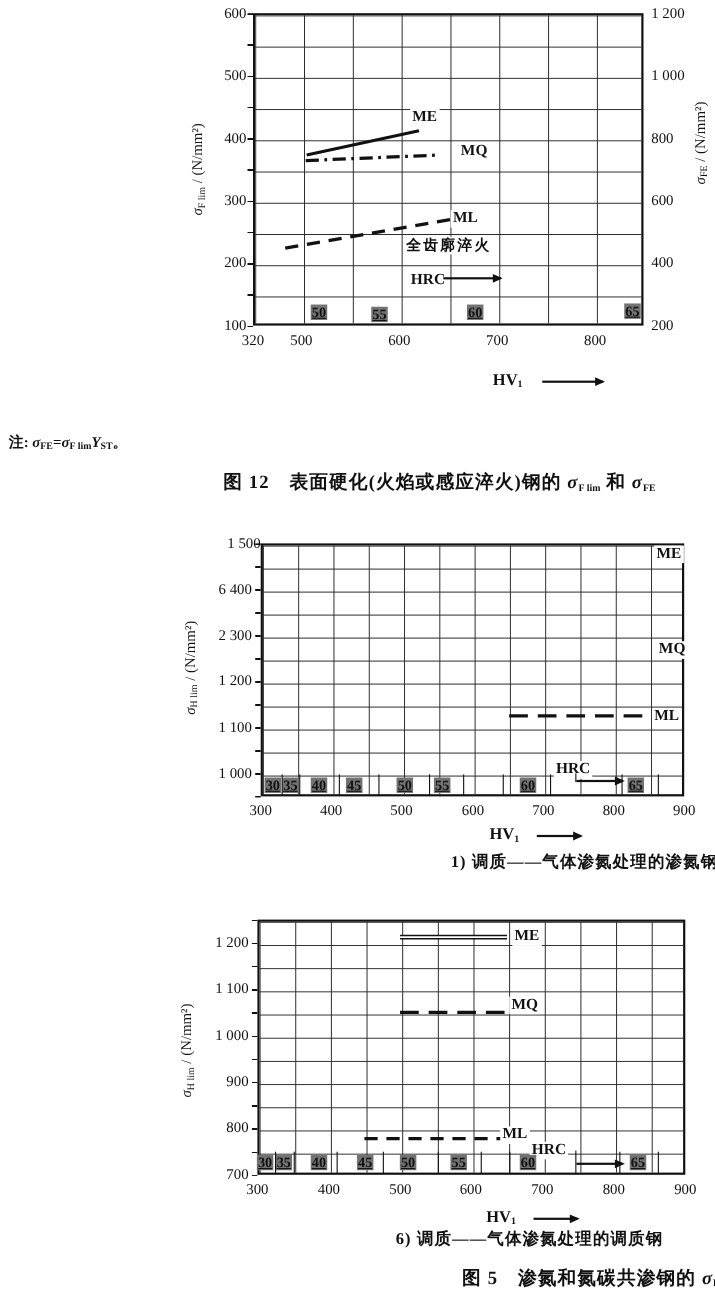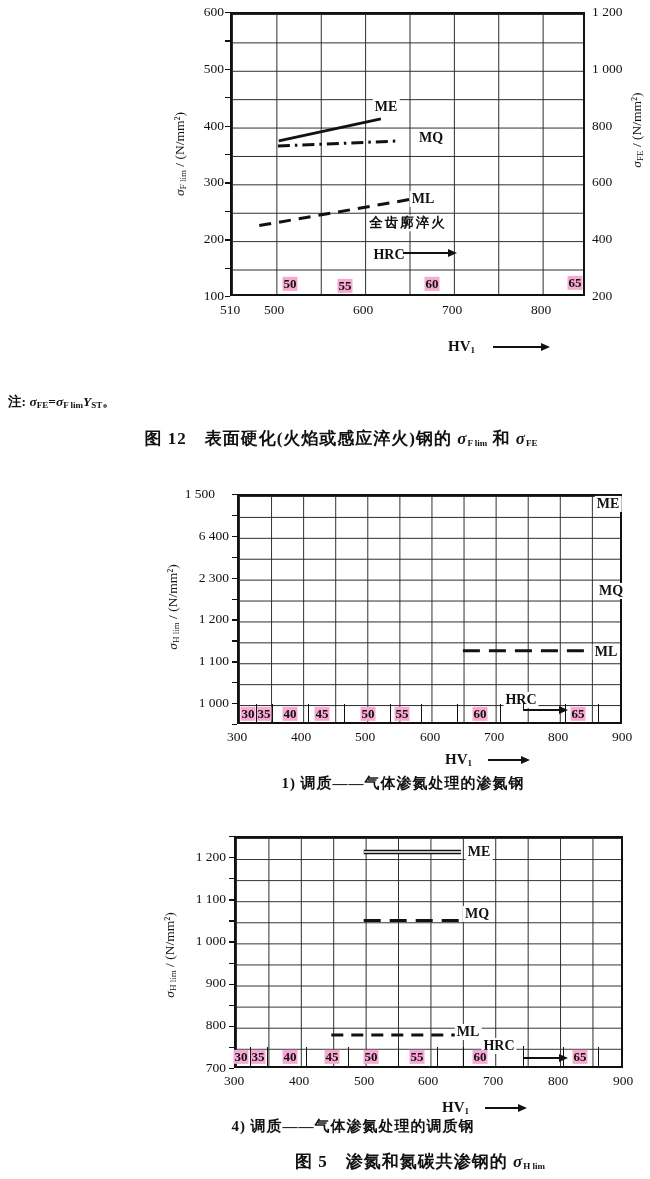--- a/index.html
+++ b/index.html
@@ -17,28 +17,28 @@
   .ts3{left:229px;top:836px;height:233px;background:repeating-linear-gradient(to bottom,#111 0,#111 1.3px,transparent 1.3px,transparent 21.091px);}
   svg.series{position:absolute;overflow:visible;}
   .yt{position:absolute;width:46px;text-align:right;font-size:13.5px;line-height:16px;white-space:nowrap;}
   .ytr{position:absolute;width:56px;text-align:left;font-size:13.5px;line-height:16px;white-space:nowrap;}
   .xt{position:absolute;width:44px;text-align:center;font-size:13.5px;line-height:16px;}
   .vtitle{position:absolute;width:200px;height:18px;text-align:center;transform:rotate(-90deg);
           font-size:13.5px;line-height:18px;white-space:nowrap;}
   .plbl{position:absolute;transform:translate(-50%,-50%);font-weight:bold;font-size:14px;
         background:#fff;padding:0 2px;line-height:1.15;white-space:nowrap;}
   .hrcnum{position:absolute;transform:translate(-50%,-50%);font-weight:bold;font-size:13px;
-          background:#f9a8d4;padding:0 1px;line-height:1.1;}
+          background:#737373;padding:0 1px;line-height:1.1;text-decoration:underline;}
   .region{font-size:13.5px;letter-spacing:2px;}
   .harrow{position:absolute;height:1.6px;background:#111;}
   .harrow::after{content:"";position:absolute;right:-2px;top:-3.4px;width:0;height:0;
                  border-left:9px solid #111;border-top:4px solid transparent;border-bottom:4px solid transparent;}
   .btick{position:absolute;width:1.4px;background:#111;}
   .xlab{position:absolute;font-size:15px;font-weight:bold;white-space:nowrap;}
-  .cap{position:absolute;text-align:center;font-weight:bold;white-space:nowrap;}
+  .cap{position:absolute;text-align:right;font-weight:bold;white-space:nowrap;}
   .figcap{font-size:17px;letter-spacing:1px;}
   .subcap{font-size:15px;letter-spacing:1px;}
   .note{position:absolute;left:8px;top:393px;font-size:13.5px;font-weight:bold;white-space:nowrap;}
   sub{font-size:9px;vertical-align:-2px;letter-spacing:0;}
   i.sg{font-style:italic;font-family:"Liberation Serif",serif;}
 </style>
 </head>
 <body>
 
 <div class="page">
@@ -58,21 +58,21 @@
   <span class="yt" style="left:178px;top:231px">200</span>
   <span class="yt" style="left:178px;top:288px">100</span>
 
   <span class="ytr" style="left:592px;top:4px">1 200</span>
   <span class="ytr" style="left:592px;top:61px">1 000</span>
   <span class="ytr" style="left:592px;top:118px">800</span>
   <span class="ytr" style="left:592px;top:174px">600</span>
   <span class="ytr" style="left:592px;top:231px">400</span>
   <span class="ytr" style="left:592px;top:288px">200</span>
 
-  <span class="xt" style="left:208px;top:302px">510</span>
+  <span class="xt" style="left:208px;top:302px">320</span>
   <span class="xt" style="left:252px;top:302px">500</span>
   <span class="xt" style="left:341px;top:302px">600</span>
   <span class="xt" style="left:430px;top:302px">700</span>
   <span class="xt" style="left:519px;top:302px">800</span>
 
   <div class="vtitle" style="left:80px;top:145px">
     <i class="sg">σ</i><sub>F lim</sub><span> / (N/mm²)</span>
   </div>
   <div class="vtitle" style="left:537px;top:121px">
     <i class="sg">σ</i><sub>FE</sub><span> / (N/mm²)</span>
@@ -100,21 +100,21 @@
   <div class="cap figcap" style="left:86px;top:427px;width:510px">
     <span>图 12　表面硬化(火焰或感应淬火)钢的 </span><i class="sg">σ</i><sub>F lim</sub><span> 和 </span><i class="sg">σ</i><sub>FE</sub>
   </div>
 
   <div class="plot plot2"></div>
   <div class="tickstrip ts2"></div>
   <svg class="series" width="385" height="230" style="left:237px;top:494px">
       <polyline points="225.9,156.8 354.2,156.8" fill="none" stroke="#111" stroke-width="3" stroke-dasharray="17 9"></polyline>
     </svg>
 
-  <span class="yt" style="left:169px;top:486px">1 500</span>
+  <span class="yt" style="left:191px;top:486px">1 500</span>
   <span class="yt" style="left:183px;top:528px">6 400</span>
   <span class="yt" style="left:183px;top:570px">2 300</span>
   <span class="yt" style="left:183px;top:611px">1 200</span>
   <span class="yt" style="left:183px;top:653px">1 100</span>
   <span class="yt" style="left:183px;top:695px">1 000</span>
 
   <span class="xt" style="left:215px;top:729px">300</span>
   <span class="xt" style="left:279px;top:729px">400</span>
   <span class="xt" style="left:343px;top:729px">500</span>
   <span class="xt" style="left:408px;top:729px">600</span>
@@ -204,19 +204,19 @@
   <div class="btick" style="left:348px;top:1047px;height:20px"></div>
   <div class="btick" style="left:398px;top:1047px;height:20px"></div>
   <div class="btick" style="left:437px;top:1047px;height:20px"></div>
   <div class="btick" style="left:463px;top:1047px;height:20px"></div>
   <div class="btick" style="left:523px;top:1046px;height:21px"></div>
   <div class="btick" style="left:563px;top:1047px;height:20px"></div>
   <div class="btick" style="left:598px;top:1047px;height:20px"></div>
 
   <span class="xlab" style="left:442px;top:1099px"><span>HV</span><sub>1</sub></span>
   <div class="harrow" style="left:485px;top:1107px;width:40px"></div>
-  <div class="cap subcap" style="left:103px;top:1117px;width:500px">4) 调质——气体渗氮处理的调质钢</div>
+  <div class="cap subcap" style="left:103px;top:1117px;width:500px">6) 调质——气体渗氮处理的调质钢</div>
 
   <div class="cap figcap" style="left:170px;top:1150px;width:500px">
     <span>图 5　渗氮和氮碳共渗钢的 </span><i class="sg">σ</i><sub>H lim</sub>
   </div>
 
 </div>
 
 </body></html>

